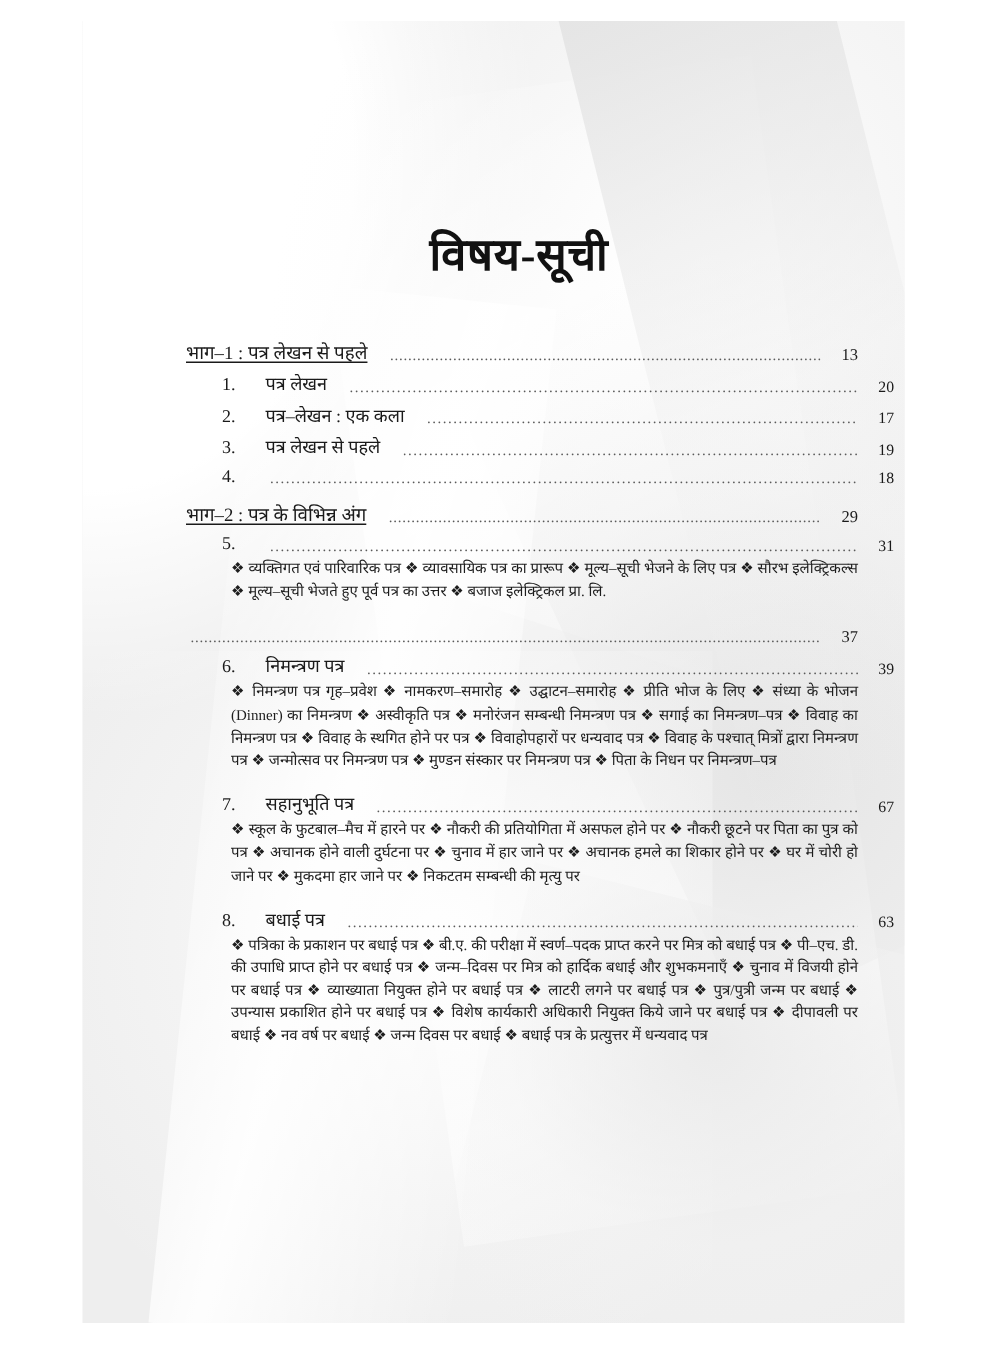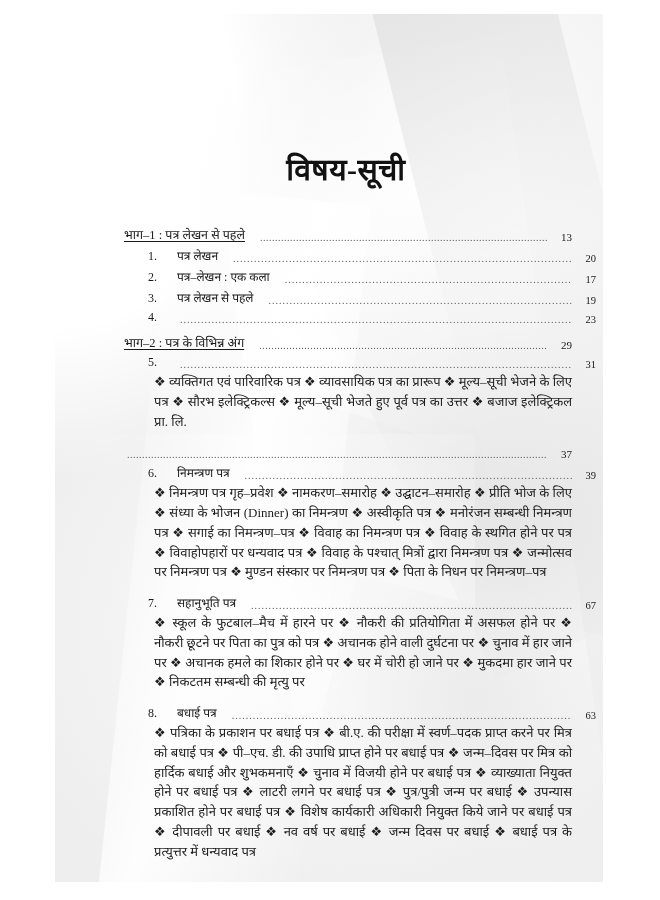--- a/index.html
+++ b/index.html
@@ -155,21 +155,21 @@
     display: inline-block;
     width: 17px;
     flex: 0 0 auto;
   }
 
   
   .bullets {
     padding-left: 30px;
     margin-top: 2px;
     font-family: "Liberation Serif", serif;
-    font-size: 13px;
+    font-size: 10px;
     line-height: 1.52;
     text-align: justify;
     color: #1d1d1d;
   }
   .spacer-8 { height: 8px; }
 </style>
 </head>
 <body>
 
 <div class="page">
@@ -209,21 +209,21 @@
         </div>
         <div class="leader-row chap-row">
           <span class="num">3.</span>
           <span class="lbl">पत्र लेखन से पहले</span>
           <span class="dots">...........................................................................................................................................................................................................................</span>
           <span class="pg">19</span>
         </div>
         <div class="leader-row chap-row">
           <span class="num">4.</span>
           <span class="dots">...........................................................................................................................................................................................................................</span>
-          <span class="pg">23</span>
+          <span class="pg">18</span>
         </div>
         <div class="leader-row part-row">
           <span class="lbl">भाग–2 : पत्र के विभिन्न अंग</span>
           <span class="dots">...........................................................................................................................................................................................................................</span>
           <span class="pg">29</span>
         </div>
         <div class="leader-row chap-row">
           <span class="num">5.</span>
           <span class="dots">...........................................................................................................................................................................................................................</span>
           <span class="pg">31</span>

